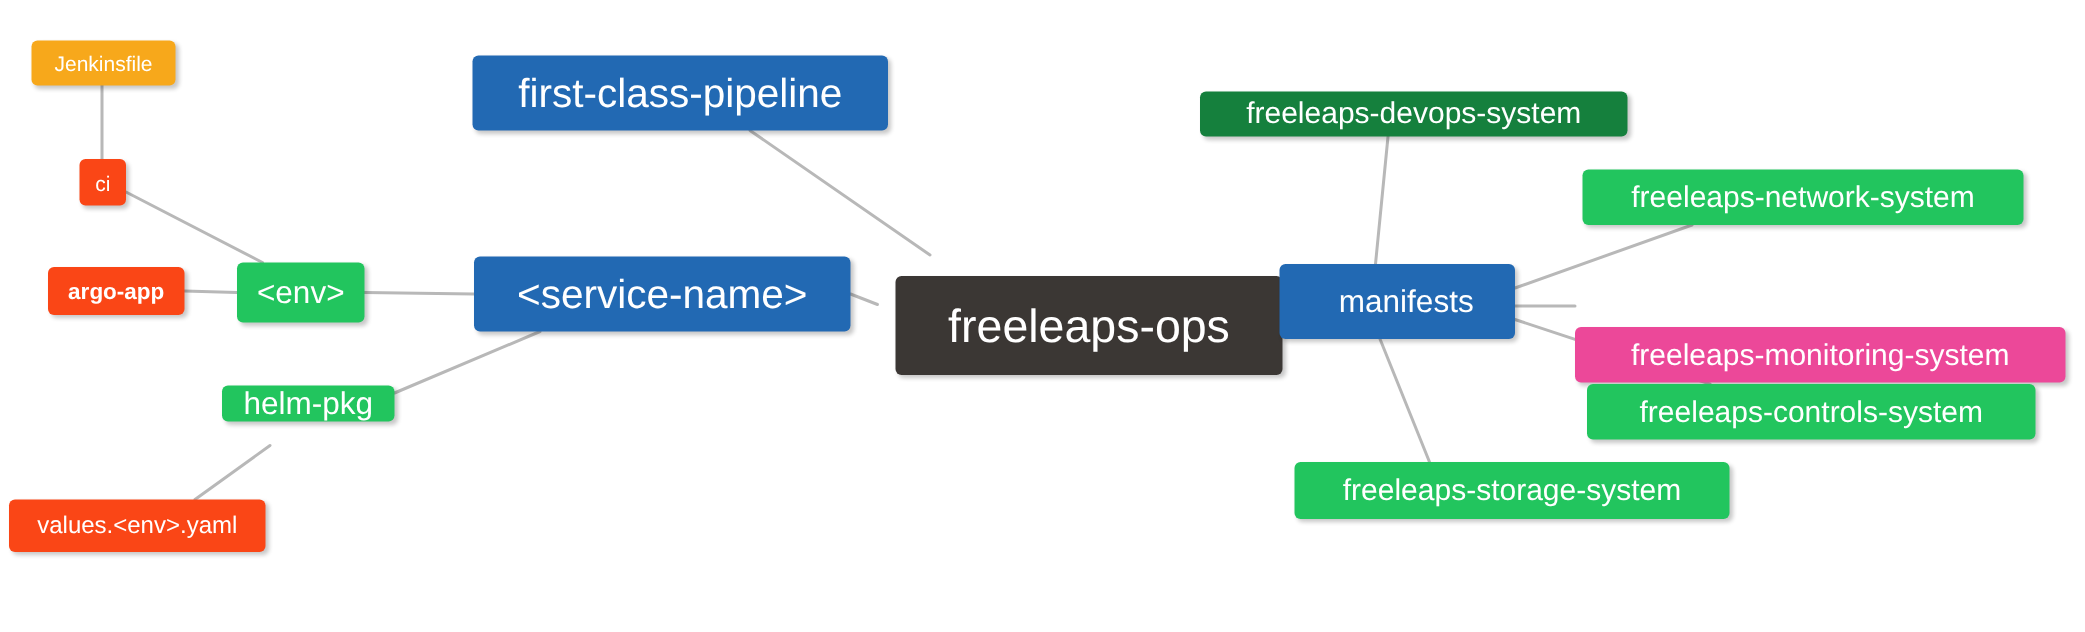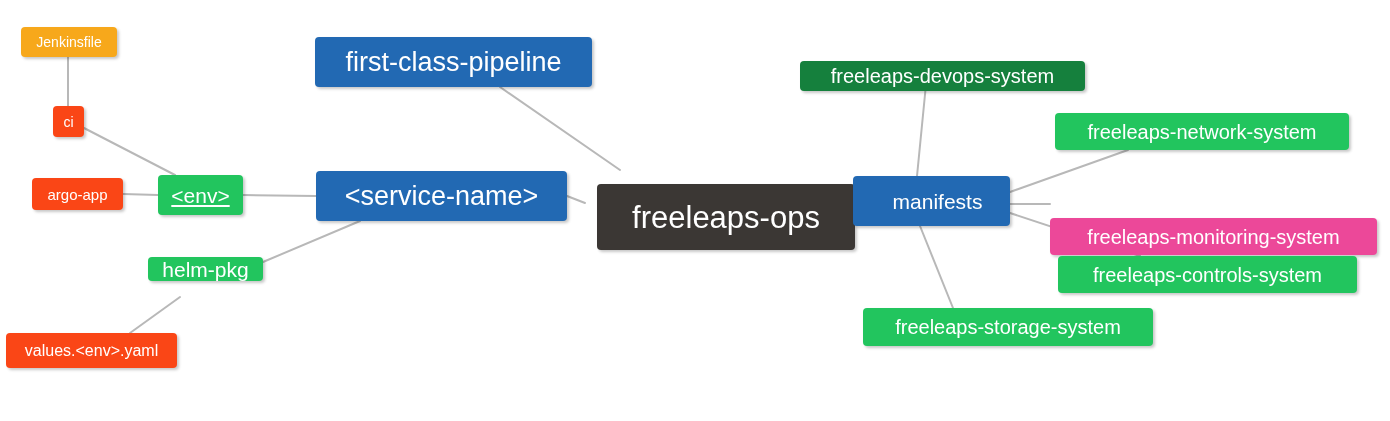--- a/index.html
+++ b/index.html
@@ -62,24 +62,24 @@
       <line x1="1010" y1="213" x2="1140" y2="256" stroke="#b8b8b8" stroke-width="2" stroke-linecap="round"></line>
       <line x1="920" y1="226" x2="953" y2="308" stroke="#b8b8b8" stroke-width="2" stroke-linecap="round"></line>
     </svg>
   <div id="nodes">
       <div class="node" style="left: 21px; top: 27px; width: 96px; height: 30px; background: rgb(247, 168, 27); font-size: 14px;">
         <span class="node-label">Jenkinsfile</span>
       </div>
       <div class="node" style="left: 53px; top: 106px; width: 31px; height: 31px; background: rgb(250, 70, 22); font-size: 14px;">
         <span class="node-label">ci</span>
       </div>
-      <div class="node" style="left: 32px; top: 178px; width: 91px; height: 32px; background: rgb(250, 70, 22); font-size: 15px;">
+      <div class="node" style="left: 32px; top: 178px; width: 91px; height: 32px; background: rgb(250, 70, 22); font-size: 15px; font-weight: bold;">
         <span class="node-label">argo-app</span>
       </div>
-      <div class="node" style="left: 158px; top: 175px; width: 85px; height: 40px; background: rgb(34, 197, 94); font-size: 21px; text-decoration: underline;">
+      <div class="node" style="left: 158px; top: 175px; width: 85px; height: 40px; background: rgb(34, 197, 94); font-size: 21px;">
         <span class="node-label">&lt;env&gt;</span>
       </div>
       <div class="node" style="left: 148px; top: 257px; width: 115px; height: 24px; background: rgb(34, 197, 94); font-size: 21px;">
         <span class="node-label">helm-pkg</span>
       </div>
       <div class="node" style="left: 6px; top: 333px; width: 171px; height: 35px; background: rgb(250, 70, 22); font-size: 16px;">
         <span class="node-label">values.&lt;env&gt;.yaml</span>
       </div>
       <div class="node" style="left: 315px; top: 37px; width: 277px; height: 50px; background: rgb(34, 105, 179); font-size: 27px;">
         <span class="node-label">first-class-pipeline</span>

